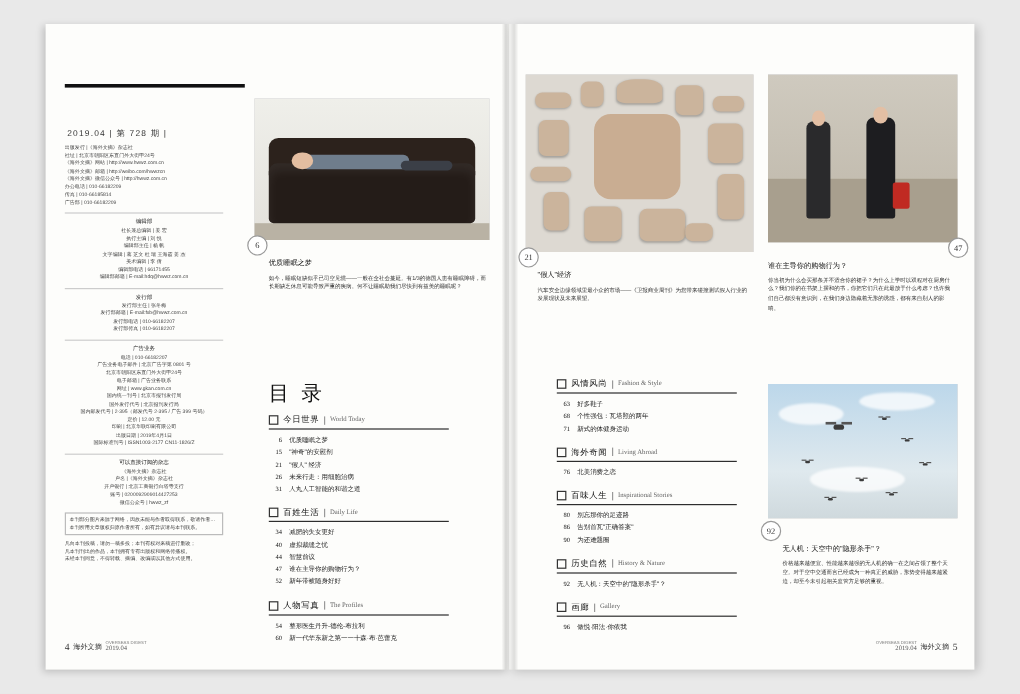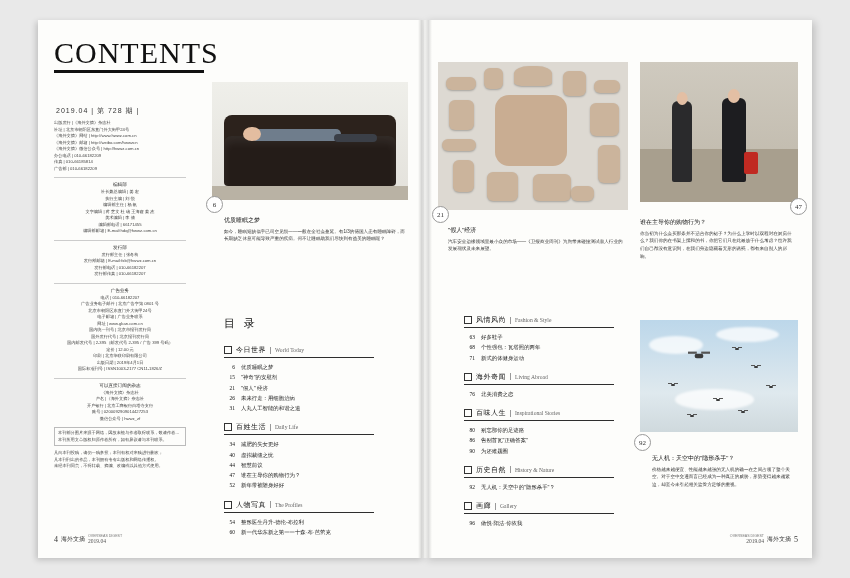--- a/index.html
+++ b/index.html
@@ -34,21 +34,21 @@
 
   
   .ph{position:absolute;overflow:hidden;background:#cfcfcf;}
   .cap{position:absolute;font-size:4.6px;line-height:1.65;color:#333;}
   .cap .t{font-size:6px;color:#111;display:block;margin-bottom:2px;}
   .pgno{position:absolute;width:15px;height:15px;border-radius:50%;border:1px solid #999;
     background:#fff;color:#333;font-size:7px;display:flex;align-items:center;justify-content:center;
     font-family:"Liberation Serif",serif;}
 
   
-  .toc-title{position:absolute;font-family:"Liberation Serif",serif;font-size:11px;color:#111;letter-spacing:3px;}
+  .toc-title{position:absolute;font-family:"Liberation Serif",serif;font-size:17px;color:#111;letter-spacing:3px;}
   .toc-col{position:absolute;width:150px;}
   .sec{display:flex;align-items:center;gap:4px;border-bottom:1px solid #2e2e2e;padding-bottom:2px;margin:9px 0 4px;}
   .sec .sq{width:6px;height:6px;border:1px solid #333;flex:0 0 auto;}
   .sec .cn{font-size:7px;color:#111;letter-spacing:.5px;}
   .sec .en{font-size:5.6px;color:#666;font-family:"Liberation Serif",serif;}
   .sec .bar{width:1px;height:7px;background:#999;}
   .ent{display:flex;gap:6px;font-size:5.4px;color:#222;line-height:1.9;}
   .ent .n{width:11px;text-align:right;color:#111;font-family:"Liberation Serif",serif;flex:0 0 auto;}
   .ent .x{flex:1;}
 
@@ -87,21 +87,20 @@
   .drone s{position:absolute;top:0;width:4px;height:1px;background:#555;display:block;}
   .drone s.l{left:0;} .drone s.r{right:0;}
 </style>
 </head>
 <body>
 
 <div class="spread">
 
   <div class="page page-left">
 
-    <div class="contents-title">CONTENTS</div>
     <div class="contents-rule"></div>
 
     <div class="issue">2019.04  |  第 728 期 |</div>
 
     <div class="colophon">
       <div class="blk">
         <div class="row">出版发行 |《海外文摘》杂志社</div>
         <div class="row">社址 | 北京市朝阳区东直门外大街甲24号</div>
         <div class="row">《海外文摘》网站 | http://www.hwwz.com.cn</div>
         <div class="row">《海外文摘》邮箱 | http://weibo.com/hwwzcn</div>

